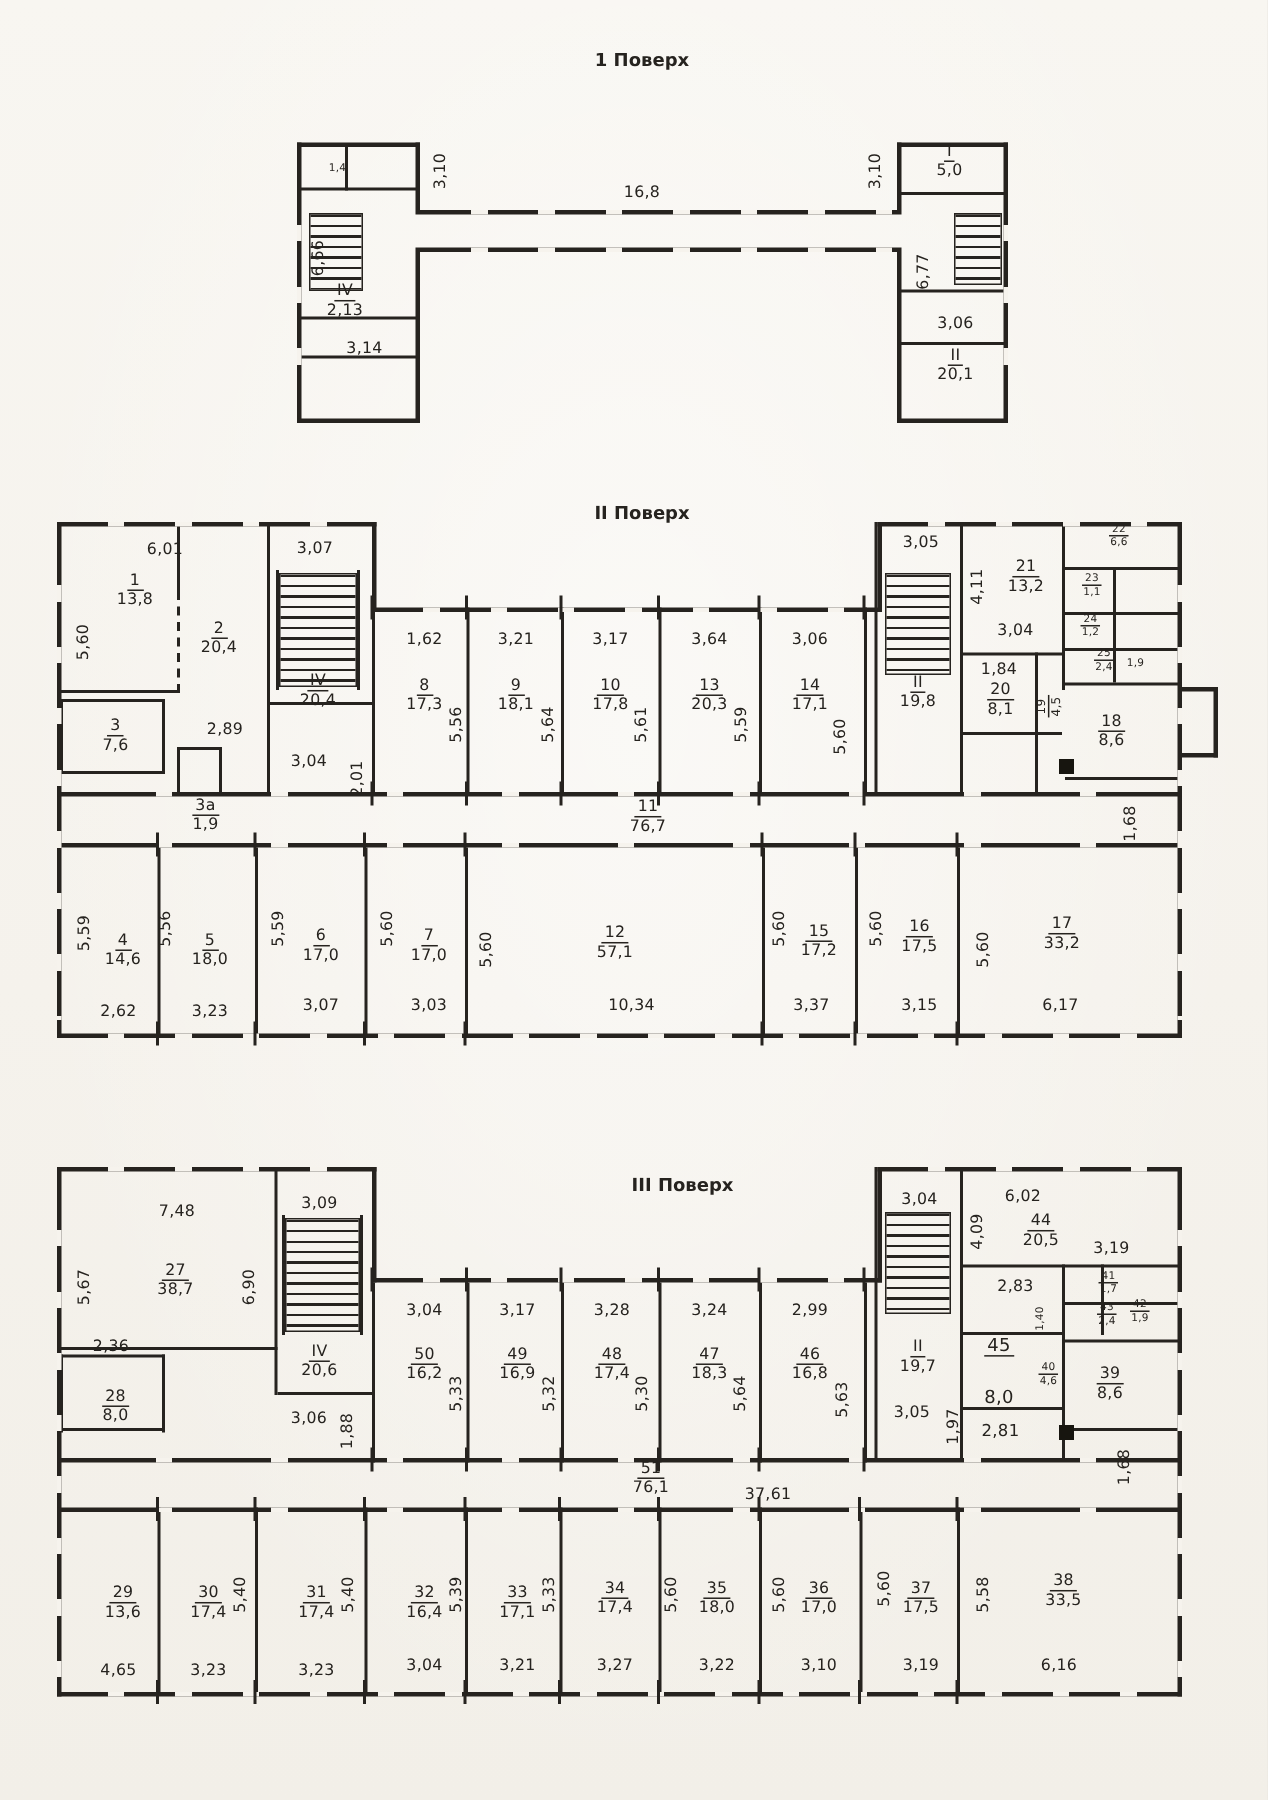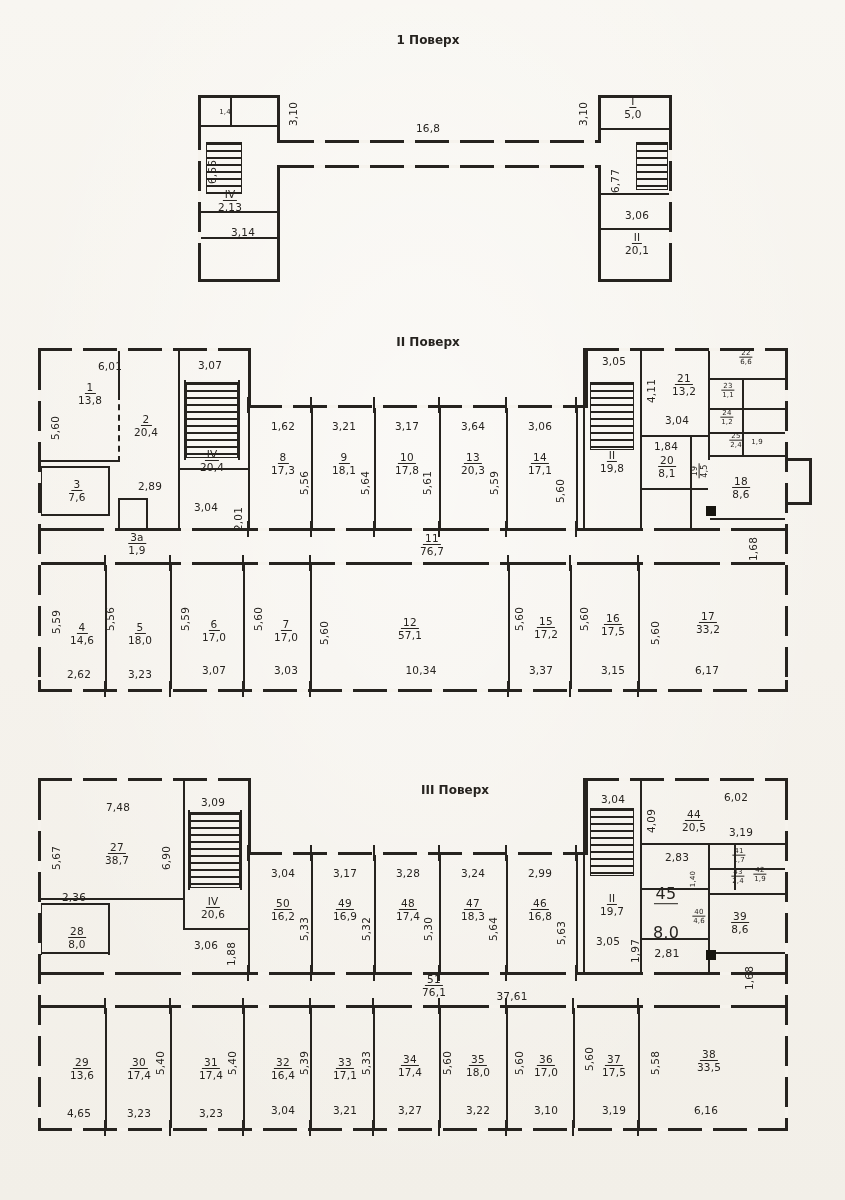--- a/index.html
+++ b/index.html
@@ -468,37 +468,37 @@
       <div class="lbl" style="left: 613px; top: 800px; font-size: 10.5px; transform: translate(-50%, -50%);">3,04</div>
       <div class="lbl fr" style="left: 612px; top: 905px; font-size: 10.5px; transform: translate(-50%, -50%);">
         <span class="fn">II</span>
         <span class="fa">19,7</span>
       </div>
       <div class="lbl" style="left: 652px; top: 821px; font-size: 10.5px; transform: translate(-50%, -50%) rotate(-90deg);">4,09</div>
       <div class="lbl fr" style="left: 694px; top: 821px; font-size: 10.5px; transform: translate(-50%, -50%);">
         <span class="fn">44</span>
         <span class="fa">20,5</span>
       </div>
-      <div class="lbl" style="left: 736px; top: 798px; font-size: 10.5px; transform: translate(-50%, -50%);">6,02</div>
+      <div class="lbl" style="left: 682px; top: 798px; font-size: 10.5px; transform: translate(-50%, -50%);">6,02</div>
       <div class="lbl" style="left: 741px; top: 833px; font-size: 10.5px; transform: translate(-50%, -50%);">3,19</div>
       <div class="lbl" style="left: 677px; top: 858px; font-size: 10.5px; transform: translate(-50%, -50%);">2,83</div>
       <div class="lbl fr" style="left: 739px; top: 856px; font-size: 7px; transform: translate(-50%, -50%);">
         <span class="fn">41</span>
         <span class="fa">1,7</span>
       </div>
       <div class="lbl fr" style="left: 760px; top: 875px; font-size: 7px; transform: translate(-50%, -50%);">
         <span class="fn">42</span>
         <span class="fa">1,9</span>
       </div>
       <div class="lbl fr" style="left: 738px; top: 877px; font-size: 7px; transform: translate(-50%, -50%);">
         <span class="fn">43</span>
         <span class="fa">2,4</span>
       </div>
       <div class="lbl" style="left: 694px; top: 879px; font-size: 7px; transform: translate(-50%, -50%) rotate(-90deg);">1,40</div>
-      <div class="lbl fr" style="left: 666px; top: 914px; font-size: 16px; transform: translate(-50%, -50%); gap: 20px;">
+      <div class="lbl fr" style="left: 666px; top: 914px; font-size: 12px; transform: translate(-50%, -50%); gap: 20px;">
         <span class="fn">45</span>
         <span class="fa">8,0</span>
       </div>
       <div class="lbl fr" style="left: 699px; top: 917px; font-size: 7px; transform: translate(-50%, -50%);">
         <span class="fn">40</span>
         <span class="fa">4,6</span>
       </div>
       <div class="lbl fr" style="left: 740px; top: 923px; font-size: 10.5px; transform: translate(-50%, -50%);">
         <span class="fn">39</span>
         <span class="fa">8,6</span>

